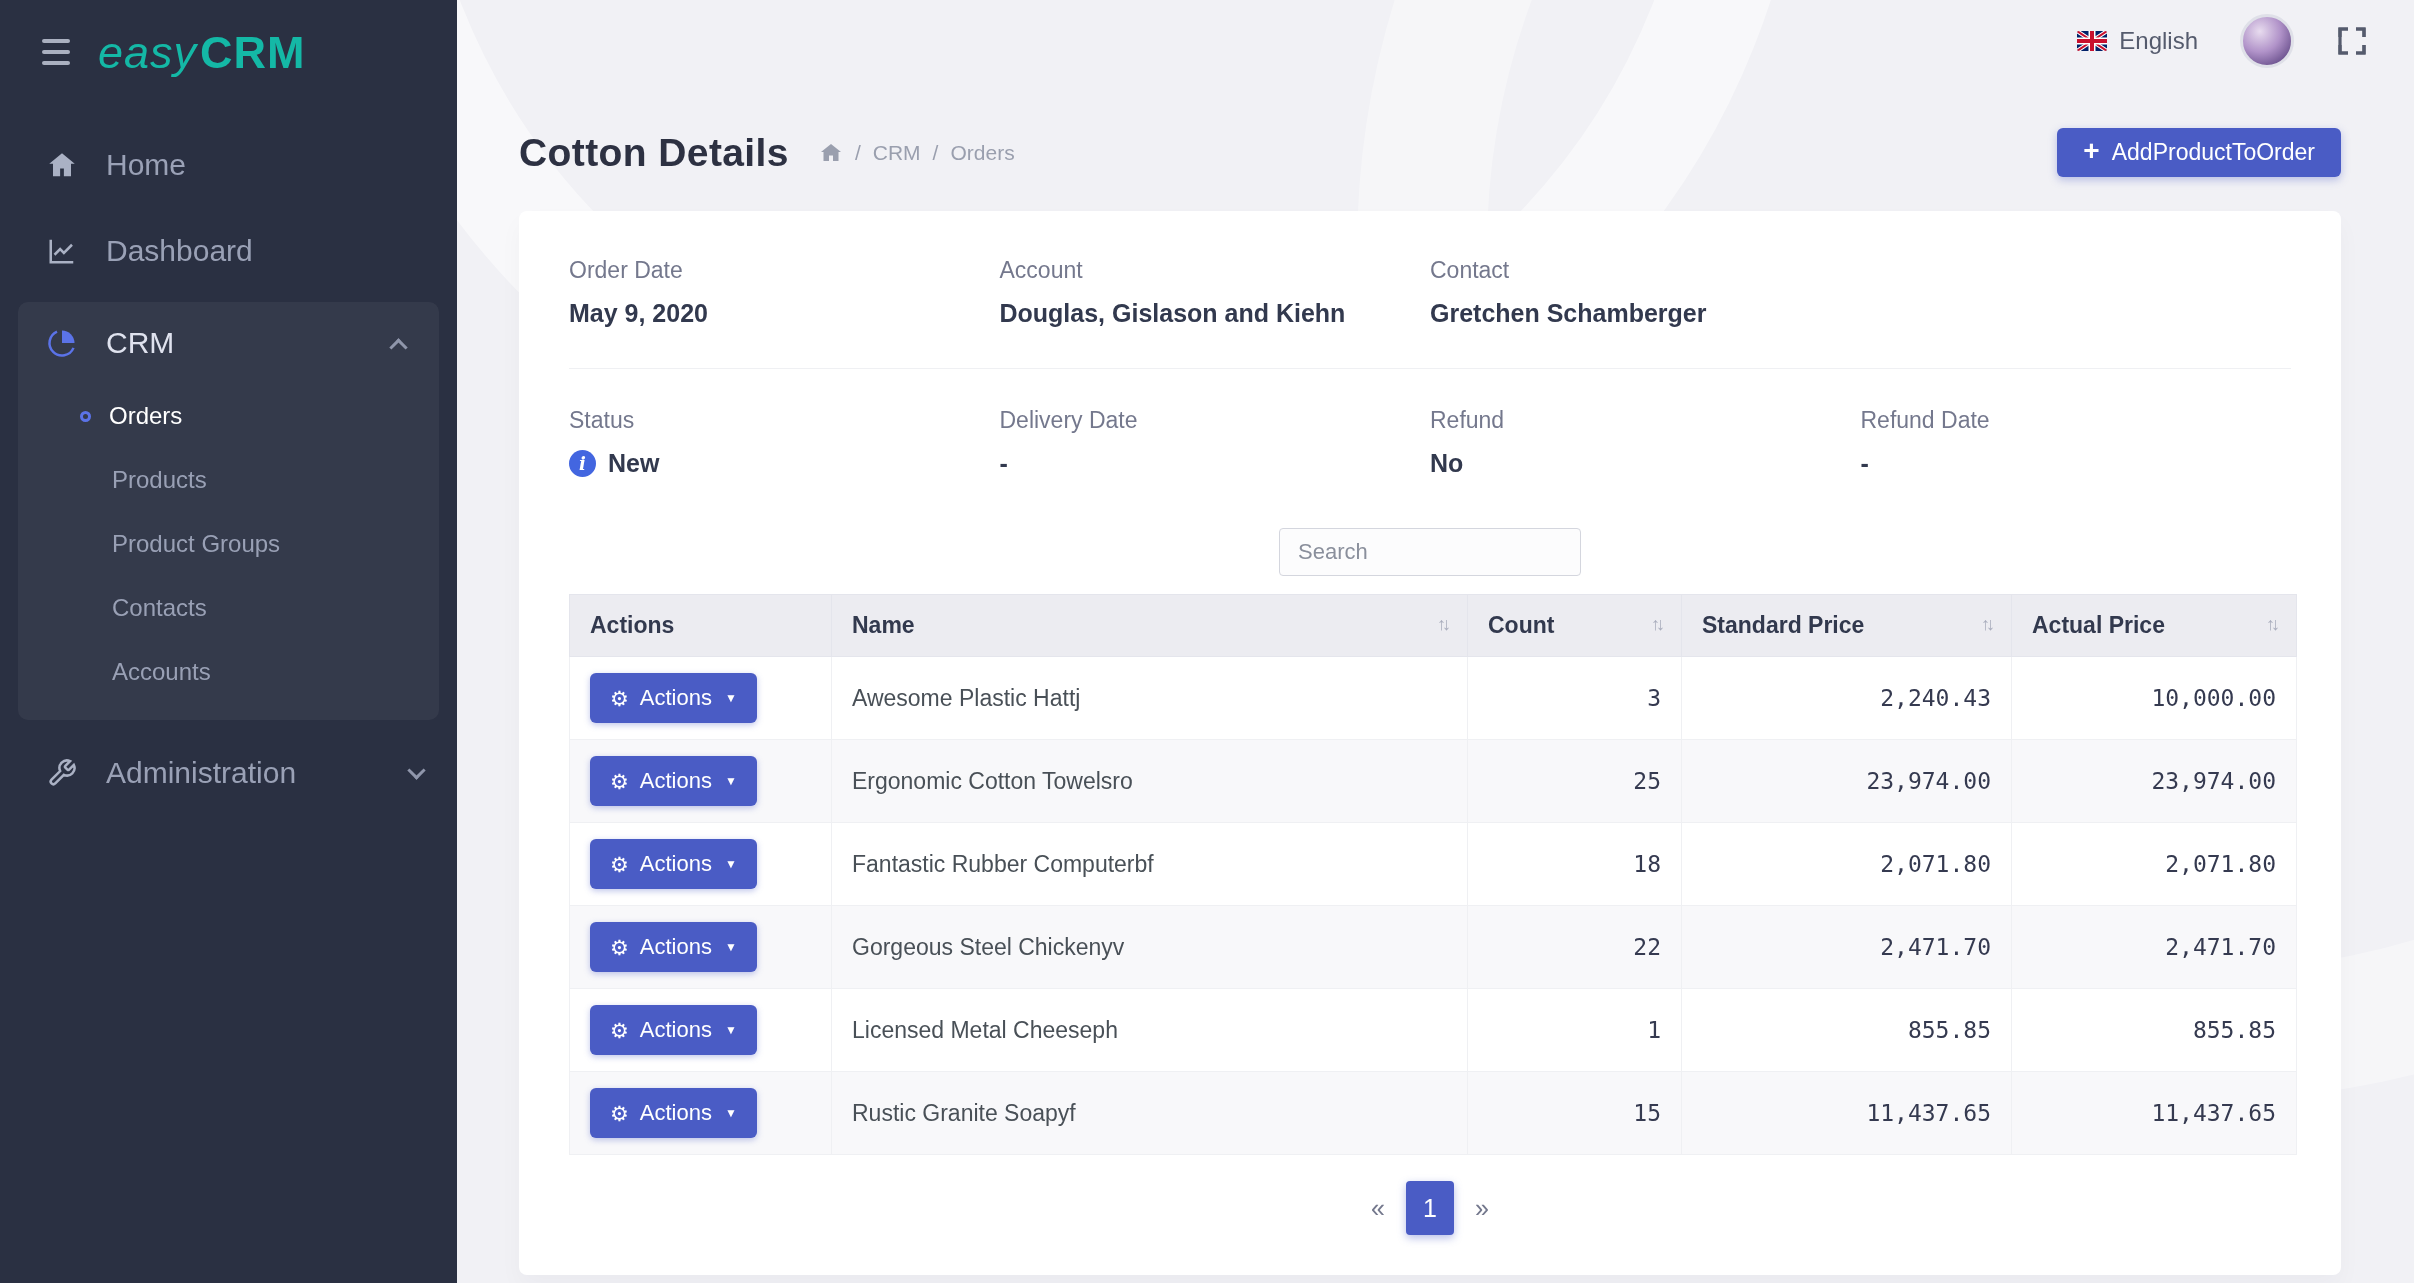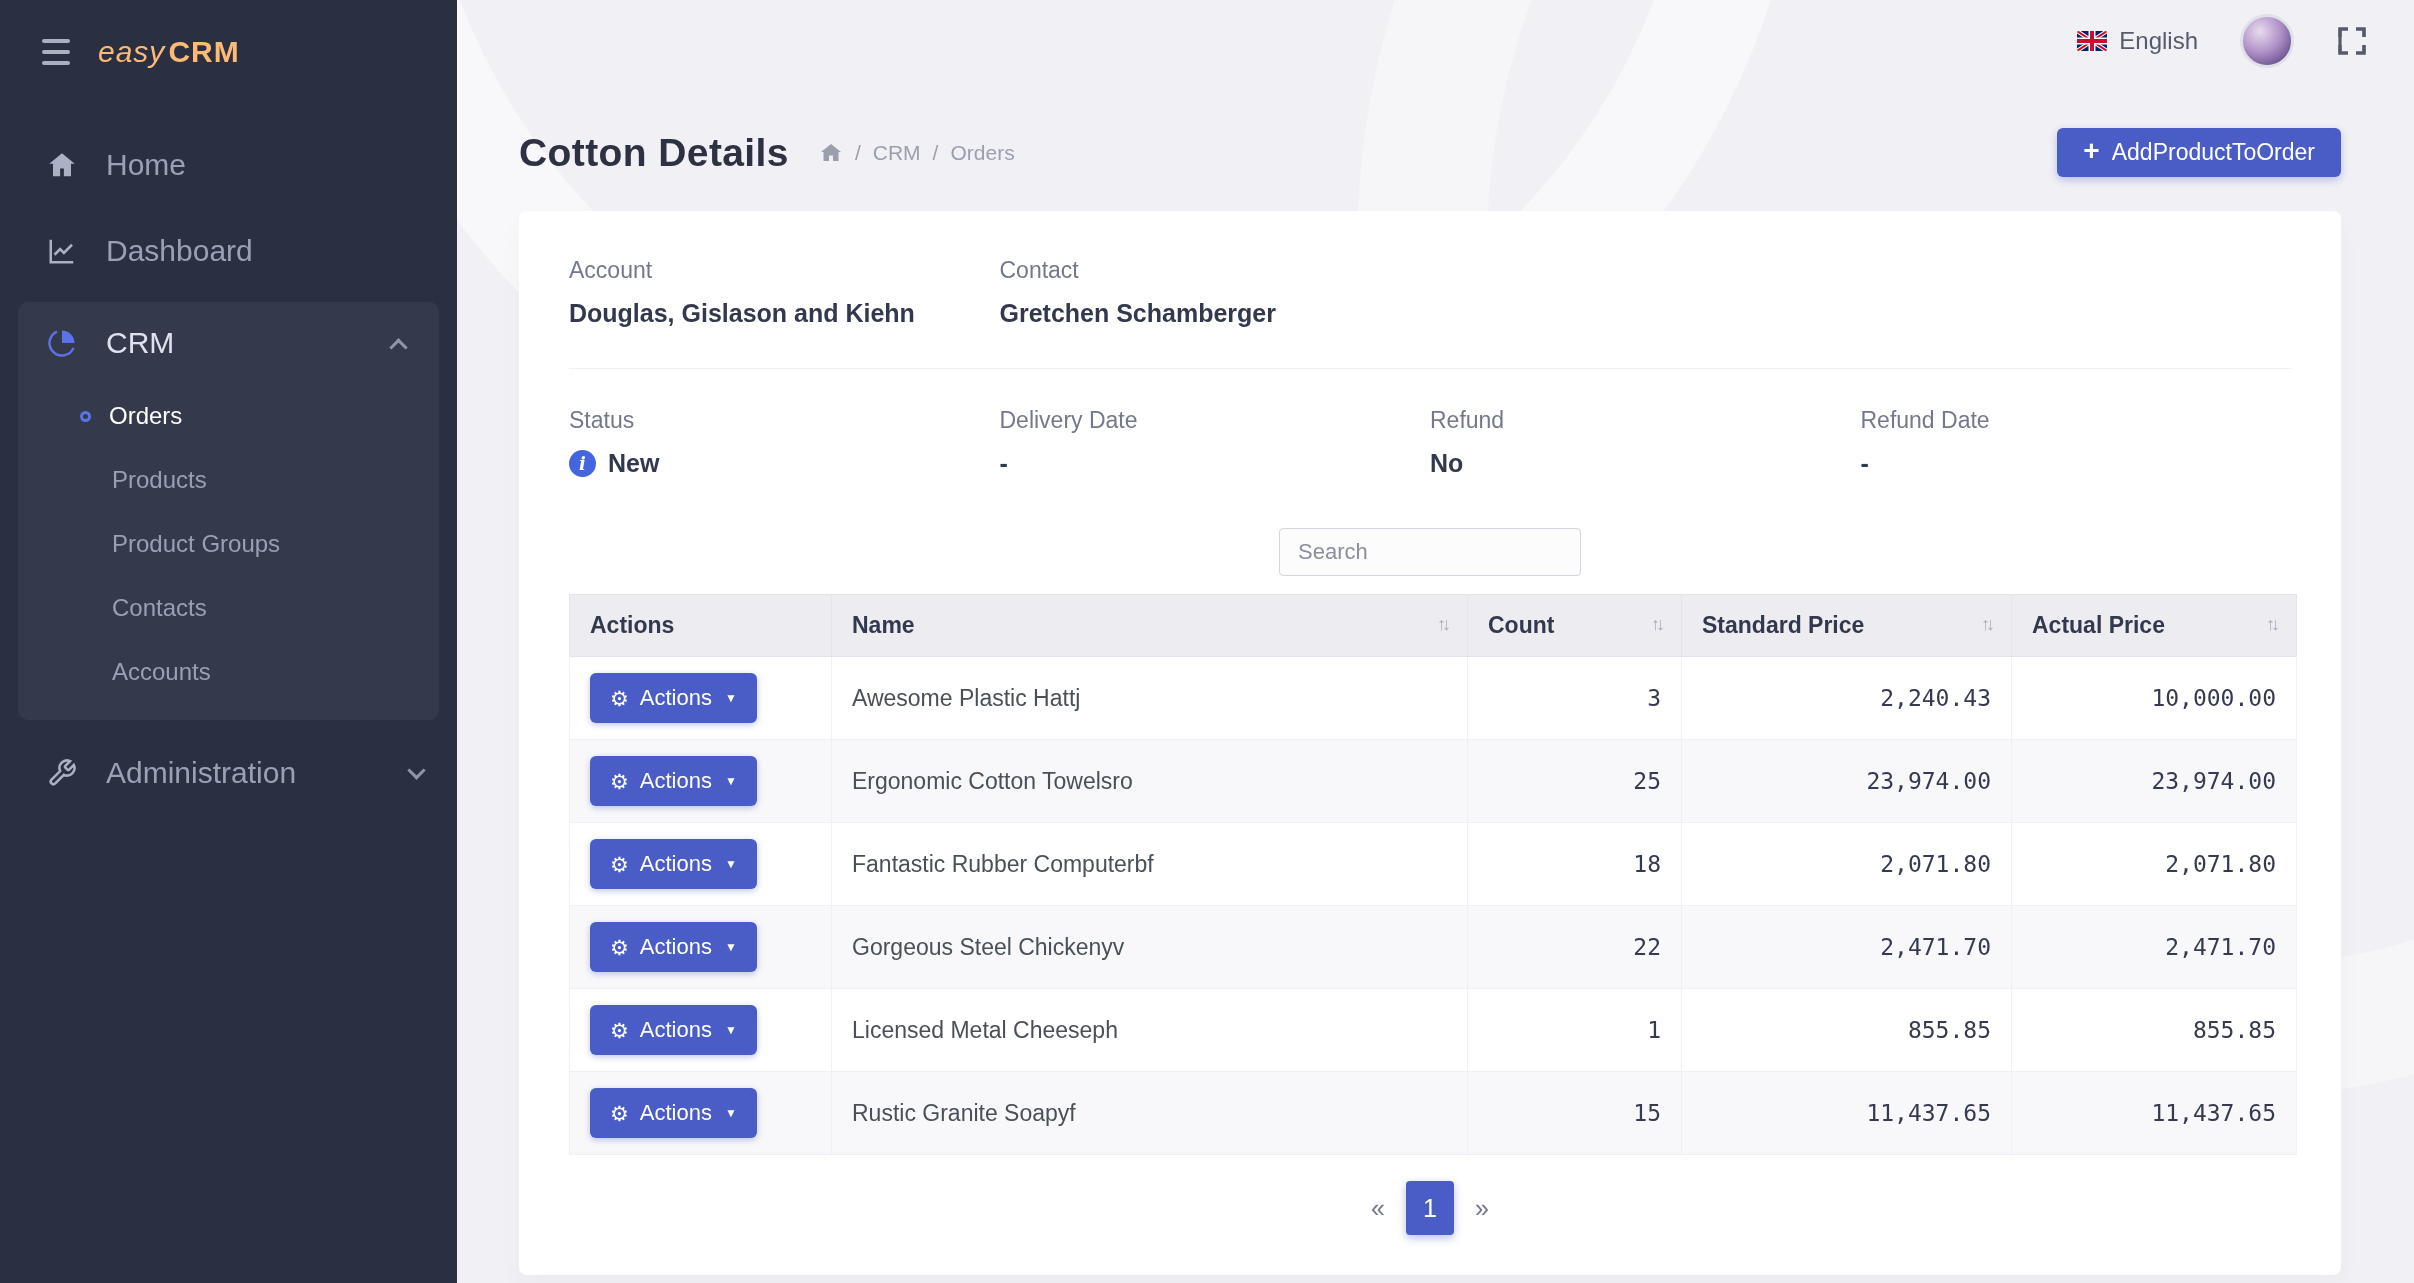--- a/index.html
+++ b/index.html
@@ -18,21 +18,21 @@
   
   .bg-decor{position:absolute;left:457px;top:0;right:0;bottom:0;overflow:hidden;pointer-events:none;z-index:0;}
   .bg-decor .c1{position:absolute;width:1500px;height:1500px;border-radius:50%;border:110px solid rgba(255,255,255,.5);top:-980px;left:-150px;}
   .bg-decor .c2{position:absolute;width:1700px;height:1700px;border-radius:50%;border:130px solid rgba(255,255,255,.35);top:-600px;left:900px;}
 
   
   .sidebar{position:absolute;left:0;top:0;width:457px;height:100%;background:var(--sidebar-bg);z-index:5;}
   .sidebar-top{height:104px;display:flex;align-items:center;gap:28px;padding-left:42px;}
   .burger{display:flex;flex-direction:column;gap:7px;cursor:pointer;}
   .burger span{width:28px;height:4px;background:#aab0c0;border-radius:2px;}
-  .logo{color:#fdba74;font-size:30px;line-height:1;display:flex;align-items:baseline;}
+  .logo{color:#14b8a6;font-size:45px;line-height:1;display:flex;align-items:baseline;}
   .logo .easy{font-style:italic;font-weight:300;letter-spacing:1px;}
   .logo .crm{font-weight:700;margin-left:3px;letter-spacing:1px;}
 
   .nav{padding-top:18px;}
   .nav-item{height:86px;display:flex;align-items:center;gap:28px;padding:0 34px 0 46px;font-size:30px;color:#9aa1b6;cursor:pointer;}
   .nav-item .nicon{width:32px;height:32px;flex:0 0 32px;color:#aab1c4;display:flex;align-items:center;justify-content:center;}
   .nav-item .nicon svg{width:30px;height:30px;}
   .nav-item.crm-item{color:#dfe2ee;}
   .nav-item.crm-item .nicon{color:#5b73e8;}
   .chev{width:13px;height:13px;border-right:3px solid #8f96ab;border-bottom:3px solid #8f96ab;margin-left:auto;}
@@ -221,20 +221,24 @@
     </div>
     <button class="add-btn">
       <span class="plus">+</span>
       <span>AddProductToOrder</span>
     </button>
   </div>
 
   <section class="card">
     <div class="info-row">
       <div>
+        <div class="field-label">Order Date</div>
+        <div class="field-value">May 9, 2020</div>
+      </div>
+      <div>
         <div class="field-label">Account</div>
         <div class="field-value">Douglas, Gislason and Kiehn</div>
       </div>
       <div>
         <div class="field-label">Contact</div>
         <div class="field-value">Gretchen Schamberger</div>
       </div>
     </div>
 
     <div class="info-row second">

